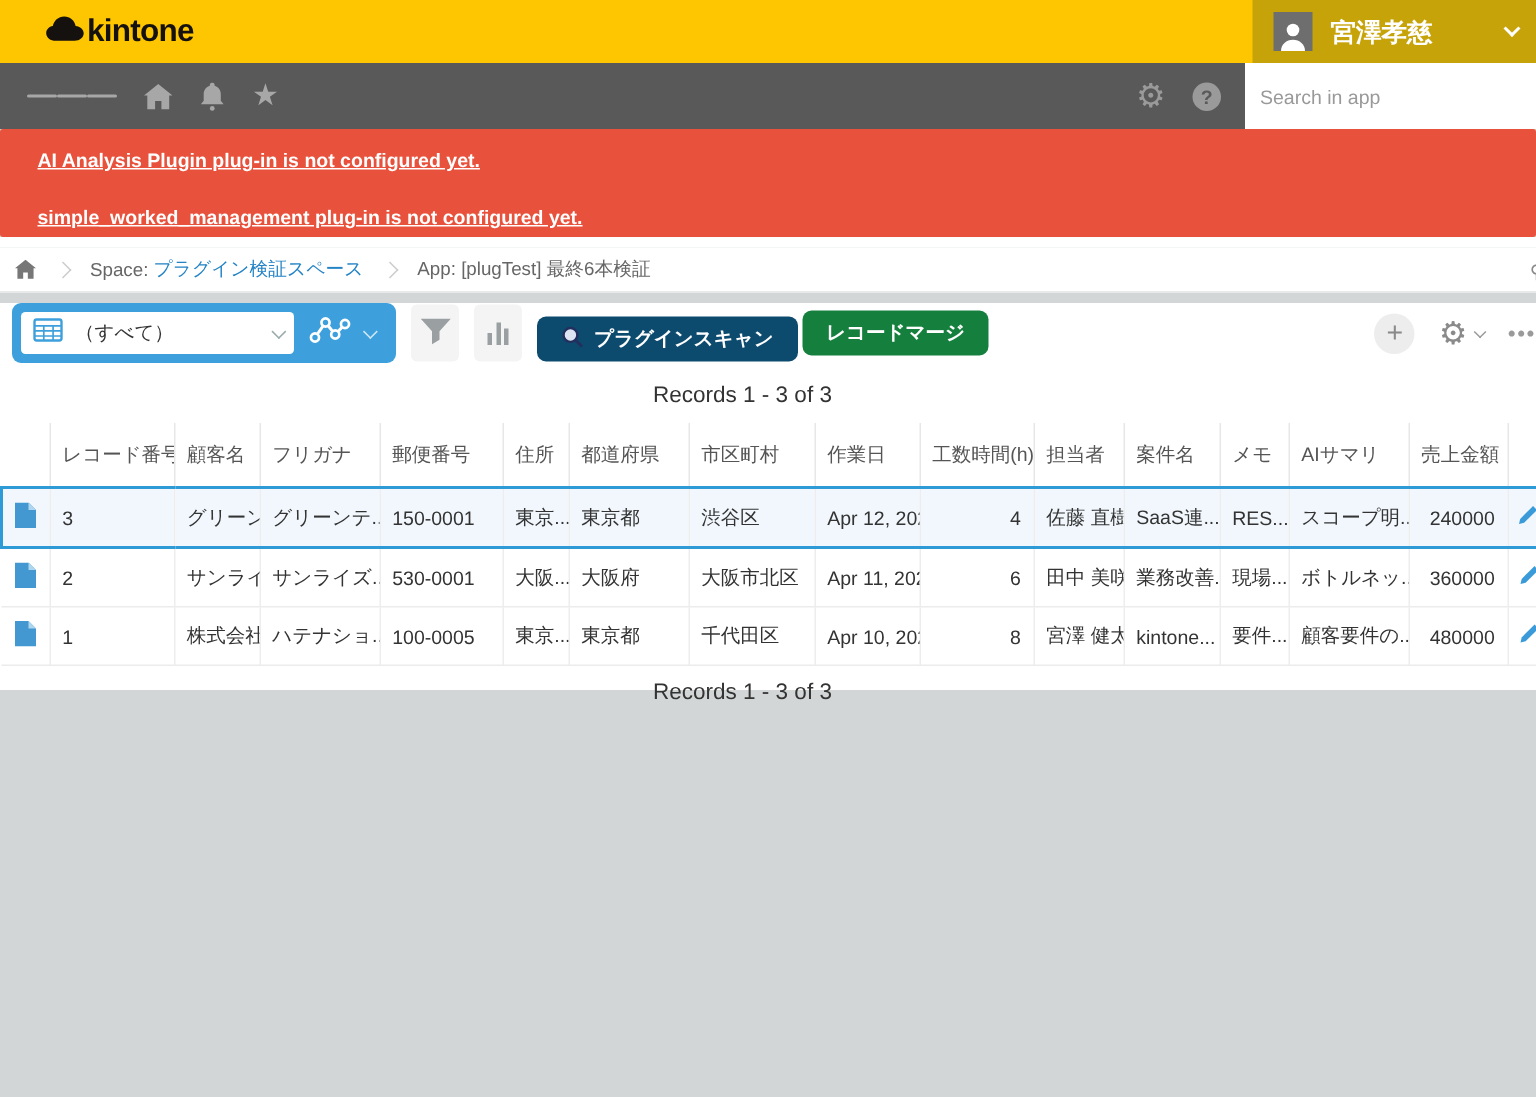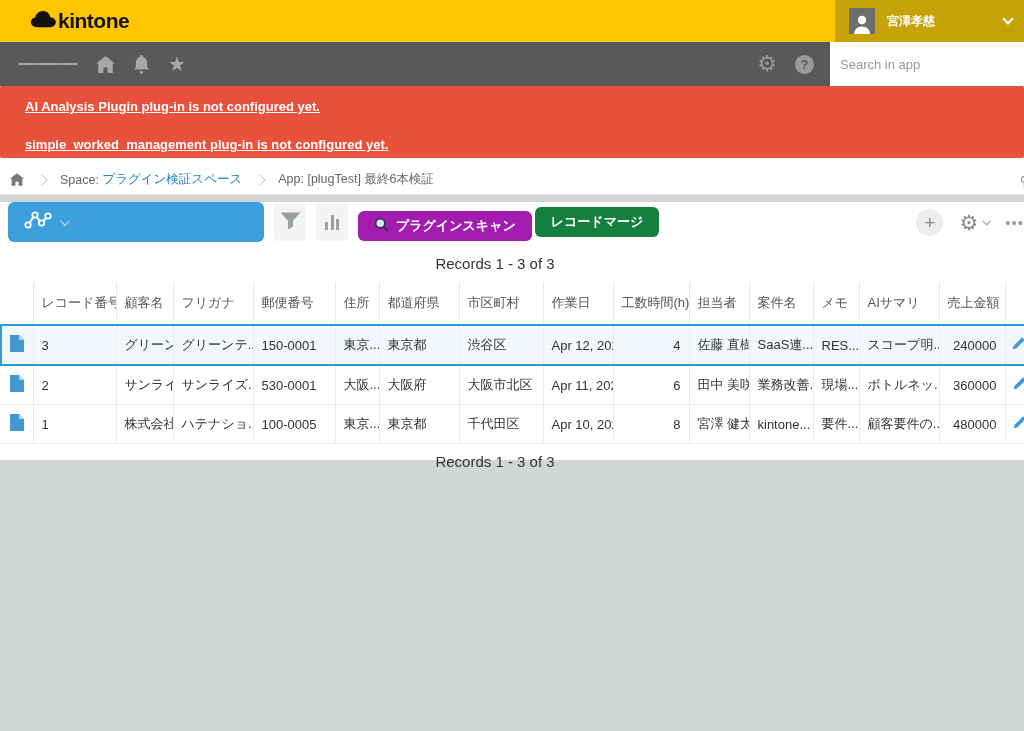--- a/index.html
+++ b/index.html
@@ -6,21 +6,21 @@
   html,body { width:1024px; height:731px; }
   body { font-family:"Liberation Sans","DejaVu Sans",sans-serif; background:#d2d6d6; overflow:hidden; }
   .page { position:relative; width:1024px; height:731px; overflow:hidden; }
 
   
   .yellow-bar { height:42px; background:#fdc600; display:flex; align-items:center; }
   .logo { display:flex; align-items:center; gap:1px; margin-left:30px; cursor:pointer; }
   .brand-name { font-size:21px; font-weight:bold; color:#15110e; letter-spacing:-0.5px; }
   .user-area { margin-left:auto; width:189px; height:42px; background:#c7a30a; display:flex; align-items:center; gap:12px; padding:0 24px 0 14px; position:relative; cursor:pointer; }
   .avatar { width:26px; height:26px; background:#6e6e6e; display:flex; align-items:flex-end; justify-content:center; overflow:hidden; }
-  .user-name { color:#fff; font-size:12px; font-weight:bold; }
+  .user-name { color:#fff; font-size:17px; font-weight:bold; }
   .chev { width:8px; height:8px; border-right:2px solid #fff; border-bottom:2px solid #fff; transform:rotate(45deg); position:absolute; right:12px; top:15px; }
 
   
   .gray-bar { height:44px; background:#595959; display:flex; align-items:center; }
   .gbar-icon { margin-left:18px; cursor:pointer; display:flex; align-items:center; }
   .hamburger span { display:block; width:20px; height:2.5px; background:#a7a7a7; margin:3px 0; border-radius:1px; }
   .star-glyph { font-size:20px; color:#a7a7a7; line-height:1; }
   .gear-glyph { font-size:22px; color:#9a9a9a; line-height:1; }
   .help-circle { width:19px; height:19px; border-radius:50%; background:#9a9a9a; color:#595959; font-size:13px; font-weight:bold; display:flex; align-items:center; justify-content:center; }
   .search-wrap { margin-left:16px; width:194px; height:44px; display:flex; }
@@ -55,21 +55,21 @@
   .view-select { background:#fff; border-radius:3px; height:28px; width:182px; display:flex; align-items:center; gap:8px; padding:0 8px; cursor:pointer; }
   .view-select-value { font-size:13px; color:#333; flex:1; }
   .chev-sm { width:7px; height:7px; border-right:1.5px solid #9aa; border-bottom:1.5px solid #9aa; transform:rotate(45deg) translateY(-2px); }
   .graph-btn { display:flex; align-items:center; gap:8px; padding:0 8px 0 10px; cursor:pointer; }
   .chev-wh { width:7px; height:7px; border-right:1.5px solid #cfe7f6; border-bottom:1.5px solid #cfe7f6; transform:rotate(45deg) translateY(-2px); }
   .sq-btn { width:32px; height:38px; background:#f4f4f4; border:none; border-radius:4px; margin-left:10px; display:flex; align-items:center; justify-content:center; cursor:pointer; }
   .bars { display:flex; align-items:flex-end; gap:2.5px; height:15px; }
   .bars i { width:3px; background:#9aa0a2; display:block; }
   .bars i:nth-child(1){height:8px;} .bars i:nth-child(2){height:15px;} .bars i:nth-child(3){height:11px;}
   .cta { height:30px; border:none; border-radius:6px; color:#fff; font-size:13px; font-weight:bold; font-family:inherit; display:flex; align-items:center; gap:7px; padding:0 16px; cursor:pointer; }
-  .cta-scan { background:#a21caf; margin-left:10px;margin-top:8px; }
+  .cta-scan { background:#0c4a6e; margin-left:10px;margin-top:8px; }
   .cta-merge { background:#15803d; margin-left:3px; }
   .right-cluster { margin-left:auto; display:flex; align-items:center; gap:16px; margin-right:-8px; }
   .plus-btn { width:27px; height:27px; border-radius:50%; background:#ededed; border:none; color:#8a8a8a; font-size:19px; line-height:1; display:flex; align-items:center; justify-content:center; cursor:pointer; }
   .gear-group { display:flex; align-items:center; gap:5px; cursor:pointer; }
   .gear2 { font-size:21px; color:#8a8a8a; line-height:1; }
   .chev-g { width:6px; height:6px; border-right:1.5px solid #9a9a9a; border-bottom:1.5px solid #9a9a9a; transform:rotate(45deg) translateY(-1px); }
   .more-dots { color:#9a9a9a; font-size:15px; letter-spacing:1px; cursor:pointer; }
   .records-count { text-align:center; font-size:15px; color:#333; margin-right:34px; }
   .rc-top { margin-top:13px; }
   .rc-bottom { margin-top:9px; }
@@ -157,20 +157,30 @@
     <span class="crumb-link">プラグイン検証スペース</span>
     <span class="crumb-sep"></span>
     <span>App: [plugTest] 最終6本検証</span>
     <span class="pin-icon">⚲</span>
   </div>
 
   <div class="content">
 
     <div class="view-row">
       <div class="view-selector">
+        <div class="view-select">
+          <span>
+            <svg width="20" height="16" viewBox="0 0 20 16">
+                <rect x="1" y="1" width="18" height="14" rx="1.5" fill="none" stroke="#3da0dc" stroke-width="1.6"></rect>
+                <path stroke="#3da0dc" stroke-width="1.1" d="M1 5.2h18M1 8.6h18M1 12h18M7.2 5.2V15M13.4 5.2V15"></path>
+              </svg>
+          </span>
+          <span class="view-select-value">（すべて）</span>
+          <span class="chev-sm"></span>
+        </div>
         <div class="graph-btn">
           <span>
             <svg width="28" height="20" viewBox="0 0 28 20">
                 <path d="M4 15 L11 5 L17.5 13 L24 6" fill="none" stroke="#fff" stroke-width="2"></path>
                 <circle cx="4" cy="15" r="2.7" fill="#3da0dc" stroke="#fff" stroke-width="1.8"></circle>
                 <circle cx="11" cy="5" r="2.7" fill="#3da0dc" stroke="#fff" stroke-width="1.8"></circle>
                 <circle cx="17.5" cy="13" r="2.7" fill="#3da0dc" stroke="#fff" stroke-width="1.8"></circle>
                 <circle cx="24" cy="6" r="2.7" fill="#3da0dc" stroke="#fff" stroke-width="1.8"></circle>
               </svg>
           </span>

